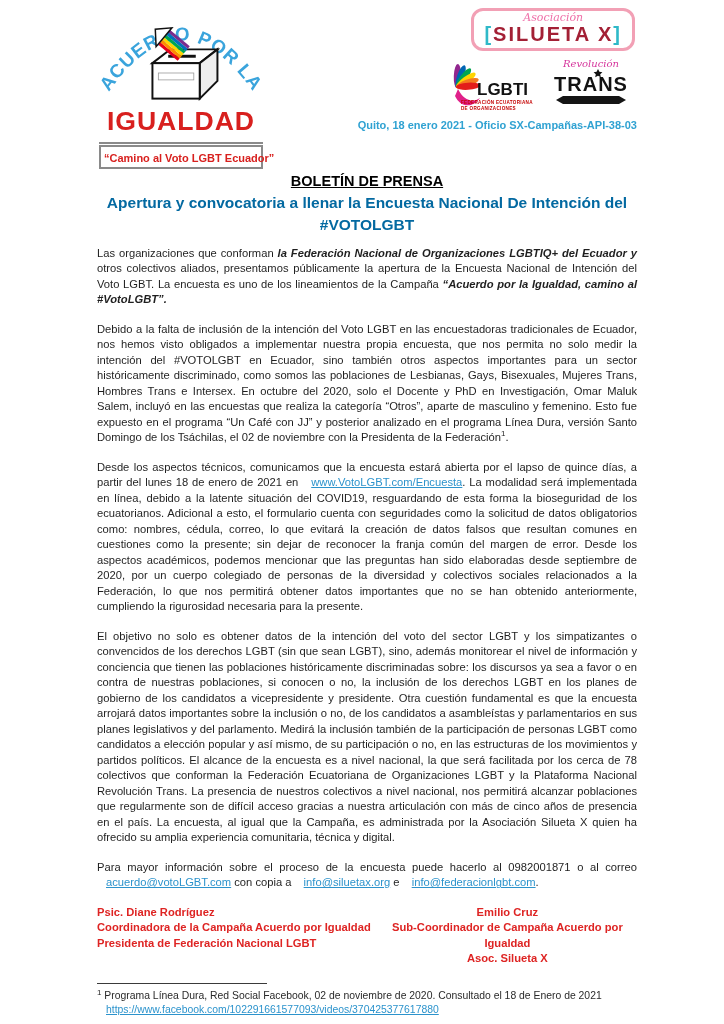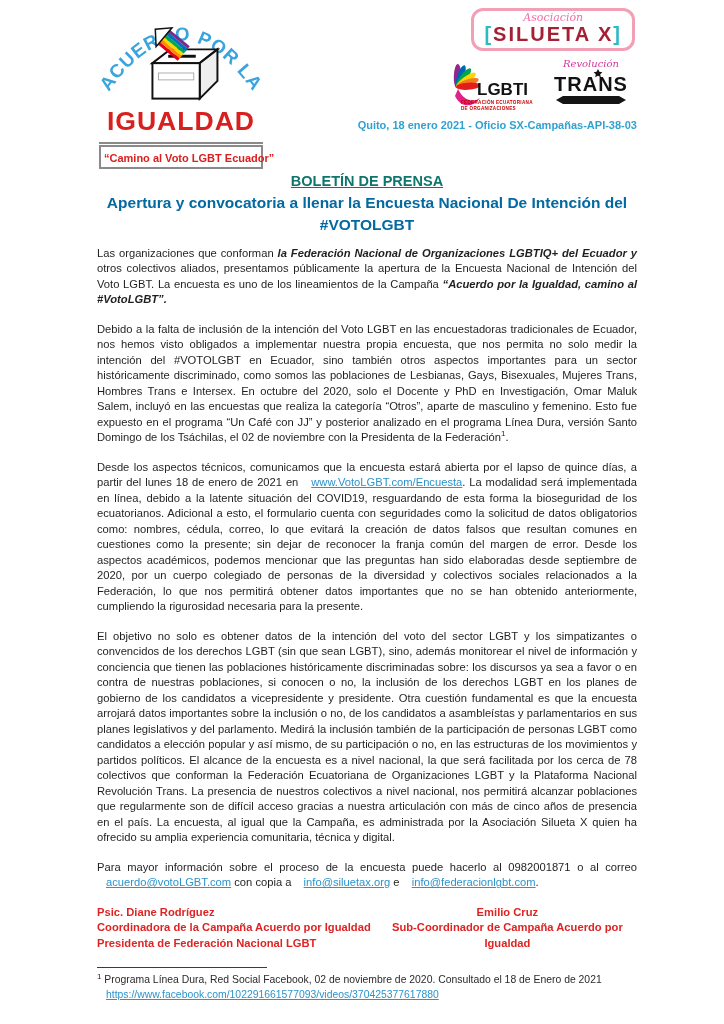--- a/index.html
+++ b/index.html
@@ -28,21 +28,21 @@
   .silueta-name { font-weight:bold; font-size:20px; letter-spacing:2px; color:#a32035; line-height:22px; }
   .silueta-name .bracket { color:#2fb9c8; font-weight:bold; }
   .logo-row { display:flex; gap:14px; align-items:center; margin-top:4px; margin-right:4px; }
   .lgbti-text { font-weight:bold; font-size:17px; fill:#121212; }
   .lgbti-sub { font-size:4.6px; fill:#c40000; font-weight:bold; letter-spacing:0.3px; }
   .trans-script { font-family:"DejaVu Serif", serif; font-style:italic; font-size:10px; fill:#d6359c; text-anchor:middle; }
   .trans-name { font-weight:bold; font-size:20px; fill:#121212; text-anchor:middle; letter-spacing:1px; }
   .date-line { color:#30a2d2; font-weight:bold; font-size:11px; margin-top:6px; white-space:nowrap; }
 
   
-  .title { text-align:center; font-size:14.5px; font-weight:bold; text-decoration:underline; color:#0f766e; margin:4px 0 3px 0; }
+  .title { text-align:center; font-size:14.5px; font-weight:bold; text-decoration:underline; color:#000000; margin:4px 0 3px 0; }
   .subtitle { text-align:center; font-size:15.5px; font-weight:bold; color:#0369a1; line-height:1.45; margin:0 0 9px 0; }
 
   
   .body-text p { font-size:11.2px; line-height:15.5px; text-align:justify; margin:0 0 14px 0; }
   .bi { font-weight:bold; font-style:italic; }
   a.link { color:#2c93cc; text-decoration:underline; cursor:pointer;padding-left:9px; }
   sup { font-size:8px; line-height:0; }
 
   
   .signatures { display:flex; margin:2px 0 0 0; }
@@ -151,20 +151,21 @@
 
   <div class="signatures">
     <div class="sig-col left">
       <div>Psic. Diane Rodríguez</div>
       <div>Coordinadora de la Campaña Acuerdo por Igualdad</div>
       <div>Presidenta de Federación Nacional LGBT</div>
     </div>
     <div class="sig-col right">
       <div>Emilio Cruz</div>
       <div>Sub-Coordinador de Campaña Acuerdo por Igualdad</div>
+      <div>Asoc. Silueta X</div>
     </div>
   </div>
 
   <div class="fn-sep"></div>
   <p class="footnote"><sup>1</sup><span> Programa Línea Dura, Red Social Facebook, 02 de noviembre de 2020. Consultado el 18 de Enero de 2021</span><br>
     <a class="link">https://www.facebook.com/102291661577093/videos/370425377617880</a>
   </p>
 
 </div>
 

